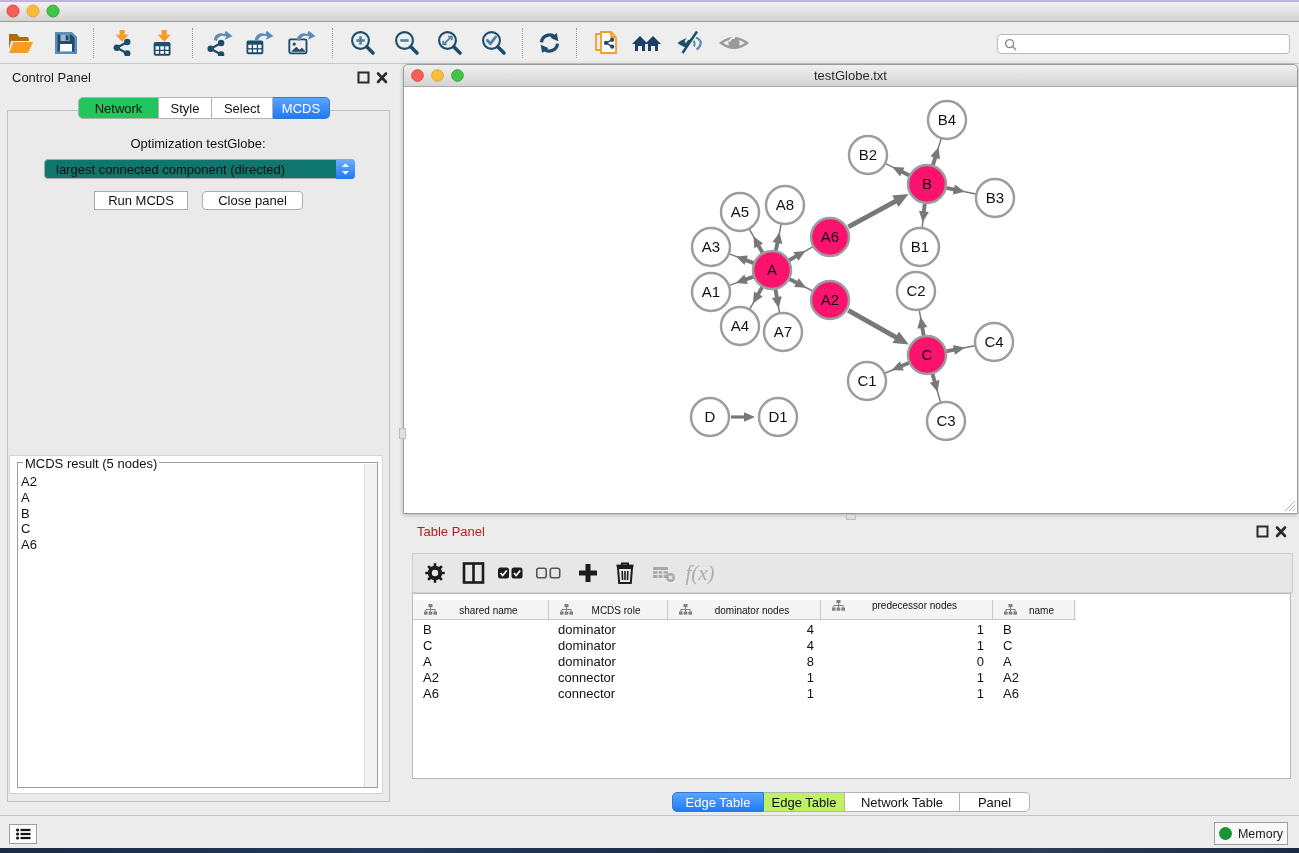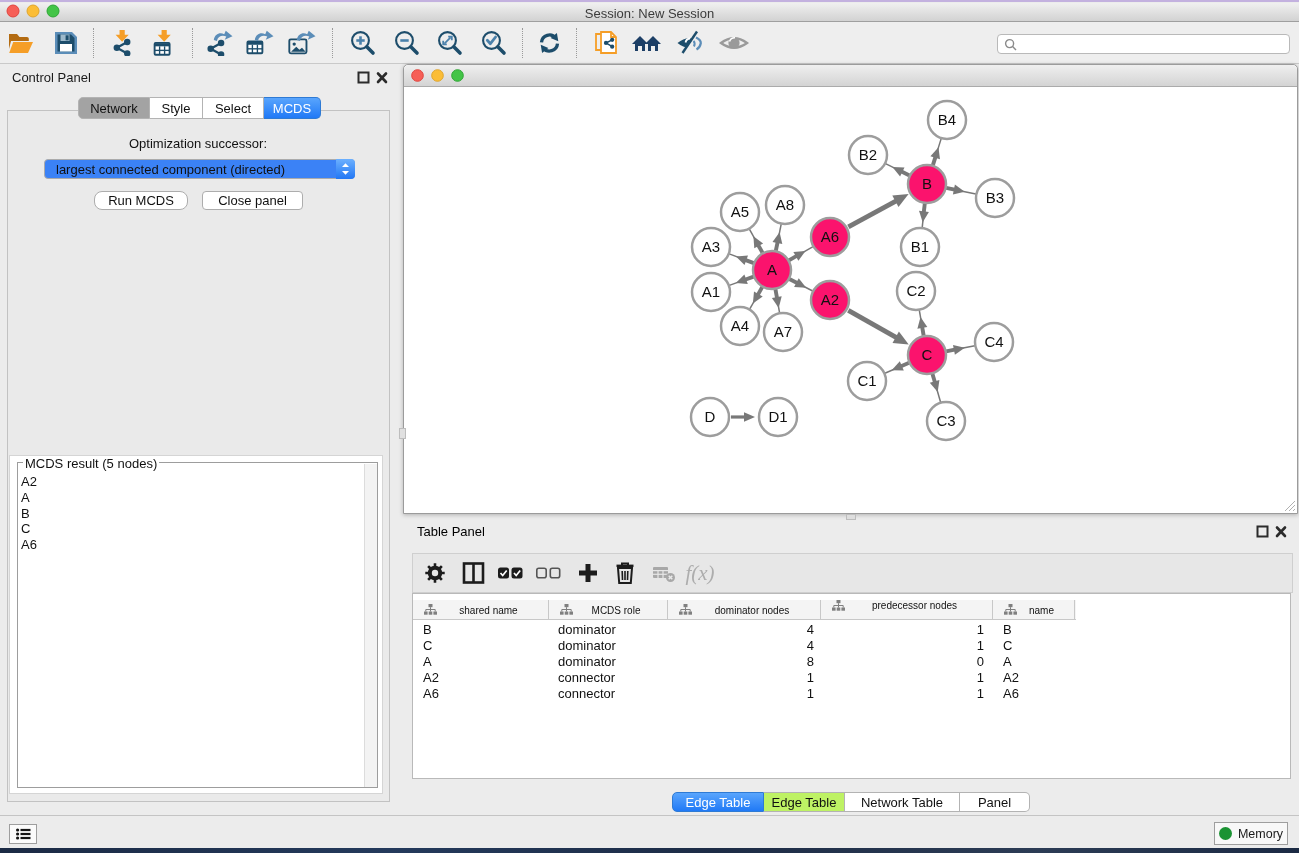--- a/index.html
+++ b/index.html
@@ -9,21 +9,20 @@
 .tbtn{position:absolute;display:flex;align-items:center;justify-content:center}
 </style></head><body>
 
 <div class="abs" style="left:0;top:0;width:1299px;height:2px;background:#c3b1df"></div>
 <div class="abs" style="left:0;top:3px;width:1299px;height:19px;background:linear-gradient(#f0f0f0,#d2d2d2);border-bottom:1px solid #9f9f9f">
  <svg class="abs" style="left:6px;top:1px" width="60" height="14">
   <circle cx="7" cy="7" r="6" fill="#f65f57" stroke="#e0443e" stroke-width="1"></circle>
   <circle cx="27" cy="7" r="6" fill="#fbbd36" stroke="#e0a52c" stroke-width="1"></circle>
   <circle cx="47" cy="7" r="6" fill="#43c447" stroke="#2fa635" stroke-width="1"></circle>
  </svg>
- <div class="abs" style="left:0;right:0;top:3px;text-align:center;color:#3c3c3c">Session: New Session</div>
 </div>
 
 <div class="abs" style="left:0;top:22px;width:1299px;height:42px;background:#eeeeee;border-bottom:1px solid #c9c9c9">
 <div class="tbtn" style="left:6px;top:6px;width:30px;height:30px">
       <svg width="28" height="26" viewBox="0 0 28 26">
 <path d="M2 4 h8 l2.5 3 h7.5 c1 0 1.8 .8 1.8 1.8 V11 H4 L2 19 Z" fill="#b36b11"></path>
 <path d="M6.2 12 H26 L21 23 H2.2 Z" fill="#f59e27"></path>
       </svg>
     </div>
     <div class="tbtn" style="left:51px;top:6px;width:30px;height:30px">
@@ -207,50 +206,51 @@
 <div class="abs" style="left:12px;top:70px;color:#1a1a1a">Control Panel</div>
 <svg class="abs" style="left:357px;top:71px" width="32" height="14" viewBox="0 0 32 14">
  <rect x="1.5" y="1.5" width="10" height="10" fill="none" stroke="#2b2b2b" stroke-width="2"></rect>
  <g stroke="#2b2b2b" stroke-width="2.6" stroke-linecap="round">
       <line x1="21" y1="2.5" x2="29" y2="11"></line>
       <line x1="29" y1="2.5" x2="21" y2="11"></line>
     </g>
 </svg>
 <div class="abs" style="left:7px;top:110px;width:383px;height:692px;border:1px solid #c2c2c2;background:#eaeaea"></div>
 <div class="abs" style="left:78px;top:97px;height:22px;display:flex;font-size:13px">
- <div style="width:72px;background:#a3a3a3;border:1px solid #b3b3b3;border-radius:5px 0 0 5px;display:flex;align-items:center;justify-content:center">Network</div>
+ <div style="width:81px;background:#22c55e;border:1px solid #b3b3b3;border-radius:5px 0 0 5px;display:flex;align-items:center;justify-content:center">Network</div>
  <div style="width:53px;background:#fff;border:1px solid #b3b3b3;border-left:none;display:flex;align-items:center;justify-content:center">Style</div>
  <div style="width:61px;background:#fff;border:1px solid #b3b3b3;border-left:none;display:flex;align-items:center;justify-content:center">Select</div>
  <div style="width:57px;background:linear-gradient(#59a5fd,#2079f6);color:#fff;border:1px solid #2e7ad4;border-left:none;border-radius:0 5px 5px 0;display:flex;align-items:center;justify-content:center">MCDS</div>
 </div>
-<div class="abs" style="left:0px;top:136px;width:396px;text-align:center">Optimization successor:</div>
-<div class="abs" style="left:44px;top:159px;width:311px;height:20px;background:#3b82f6;border:1px solid #ababab;border-radius:4px">
+<div class="abs" style="left:0px;top:136px;width:396px;text-align:center">Optimization testGlobe:</div>
+<div class="abs" style="left:44px;top:159px;width:311px;height:20px;background:#0f766e;border:1px solid #ababab;border-radius:4px">
  <div class="abs" style="left:11px;top:2px">largest connected component (directed)</div>
  <div class="abs" style="right:-1px;top:-1px;width:19px;height:20px;background:linear-gradient(#6cb0fe,#2277f4);border-radius:0 4px 4px 0">
   <svg width="19" height="20" viewBox="0 0 19 20">
         <path d="M6 8 L9.5 4.3 L13 8 Z" fill="#fff"></path>
         <path d="M6 12 L9.5 15.7 L13 12 Z" fill="#fff"></path>
       </svg>
  </div>
 </div>
-<div class="abs" style="left:94px;top:191px;width:94px;height:19px;background:#fff;border:1px solid #adadad;border-radius:8px;display:flex;align-items:center;justify-content:center">Run MCDS</div>
+<div class="abs" style="left:94px;top:191px;width:94px;height:19px;background:#fff;border:1px solid #adadad;border-radius:0;display:flex;align-items:center;justify-content:center">Run MCDS</div>
 <div class="abs" style="left:202px;top:191px;width:101px;height:19px;background:#fff;border:1px solid #adadad;border-radius:4px;display:flex;align-items:center;justify-content:center">Close panel</div>
 <div class="abs" style="left:9px;top:455px;width:374px;height:339px;background:#fff;border:1px solid #d5d5d5"></div>
 <div class="abs" style="left:17px;top:462px;width:361px;height:326px;border:1px solid #9d9d9d"></div>
 <div class="abs" style="left:364px;top:464px;width:13px;height:323px;background:#f3f3f3;border-left:1px solid #dcdcdc"></div>
 <div class="abs" style="left:23px;top:456px;background:#fff;padding:0 2px;color:#111">MCDS result (5 nodes)</div>
 <div class="abs" style="left:21px;top:474px;line-height:15.8px">A2<br>A<br>B<br>C<br>A6</div>
 
 <div class="abs" style="left:403px;top:64px;width:895px;height:450px;background:#fff;border:1px solid #9b9b9b;border-radius:5px 5px 0 0;box-shadow:0 1px 4px rgba(0,0,0,0.25)">
  <div style="height:22px;background:linear-gradient(#efefef,#d4d4d4);border-bottom:1px solid #ababab;border-radius:5px 5px 0 0;position:relative">
   <svg class="abs" style="left:6px;top:4px" width="60" height="13">
    <circle cx="7.5" cy="6.5" r="5.8" fill="#f65f57" stroke="#e0443e" stroke-width="1"></circle>
    <circle cx="27.5" cy="6.5" r="5.8" fill="#fbbd36" stroke="#e0a52c" stroke-width="1"></circle>
    <circle cx="47.5" cy="6.5" r="5.8" fill="#43c447" stroke="#2fa635" stroke-width="1"></circle>
   </svg>
+  <div class="abs" style="left:0;right:0;top:3px;text-align:center;color:#2b2b2b">testGlobe.txt</div>
  </div>
  <div class="abs" style="left:0;top:22px;width:893px;height:426px;overflow:hidden">
       <svg width="891" height="420" viewBox="0 0 891 420" font-family="Liberation Sans, sans-serif">
         <line x1="358.6" y1="165.9" x2="345.4" y2="142.1" stroke="#787878" stroke-width="1.5"></line>
         <line x1="358.6" y1="165.9" x2="353.7" y2="157.2" stroke="#787878" stroke-width="3.9"></line>
         <polygon points="349.4,149.3 359.1,156.5 350.3,161.3" fill="#787878"></polygon>
         <line x1="371.8" y1="163.9" x2="377.2" y2="137.1" stroke="#787878" stroke-width="1.5"></line>
         <line x1="371.8" y1="163.9" x2="373.8" y2="154.1" stroke="#787878" stroke-width="3.9"></line>
         <polygon points="375.6,145.2 378.3,157.0 368.5,155.1" fill="#787878"></polygon>
         <line x1="349.8" y1="176.1" x2="325.2" y2="166.9" stroke="#787878" stroke-width="1.5"></line>
@@ -349,21 +349,21 @@
       <g stroke="#b0b0b0" stroke-width="1">
         <line x1="2" y1="12" x2="12" y2="2"></line>
         <line x1="6" y1="12" x2="12" y2="6"></line>
         <line x1="10" y1="12" x2="12" y2="10"></line>
       </g>
     </svg>
 </div>
 <div class="abs" style="left:846px;top:514px;width:10px;height:6px;background:#dedede;border:1px solid #bdbdbd"></div>
 <div class="abs" style="left:399px;top:428px;width:7px;height:11px;background:#e0e0e0;border:1px solid #bdbdbd"></div>
 
-<div class="abs" style="left:417px;top:524px;color:#000000">Table Panel</div>
+<div class="abs" style="left:417px;top:524px;color:#b91c1c">Table Panel</div>
 <svg class="abs" style="left:1256px;top:525px" width="32" height="14" viewBox="0 0 32 14">
  <rect x="1.5" y="1.5" width="10" height="10" fill="none" stroke="#2b2b2b" stroke-width="2"></rect>
  <g stroke="#2b2b2b" stroke-width="2.6" stroke-linecap="round">
       <line x1="21" y1="2.5" x2="29" y2="11"></line>
       <line x1="29" y1="2.5" x2="21" y2="11"></line>
     </g>
 </svg>
 <div class="abs" style="left:412px;top:553px;width:881px;height:40px;background:#e7e7e7;border:1px solid #cfcfcf"></div>
 <div class="tbtn" style="left:420px;top:558px;width:30px;height:30px">
     <svg width="28" height="28" viewBox="0 0 28 28">

